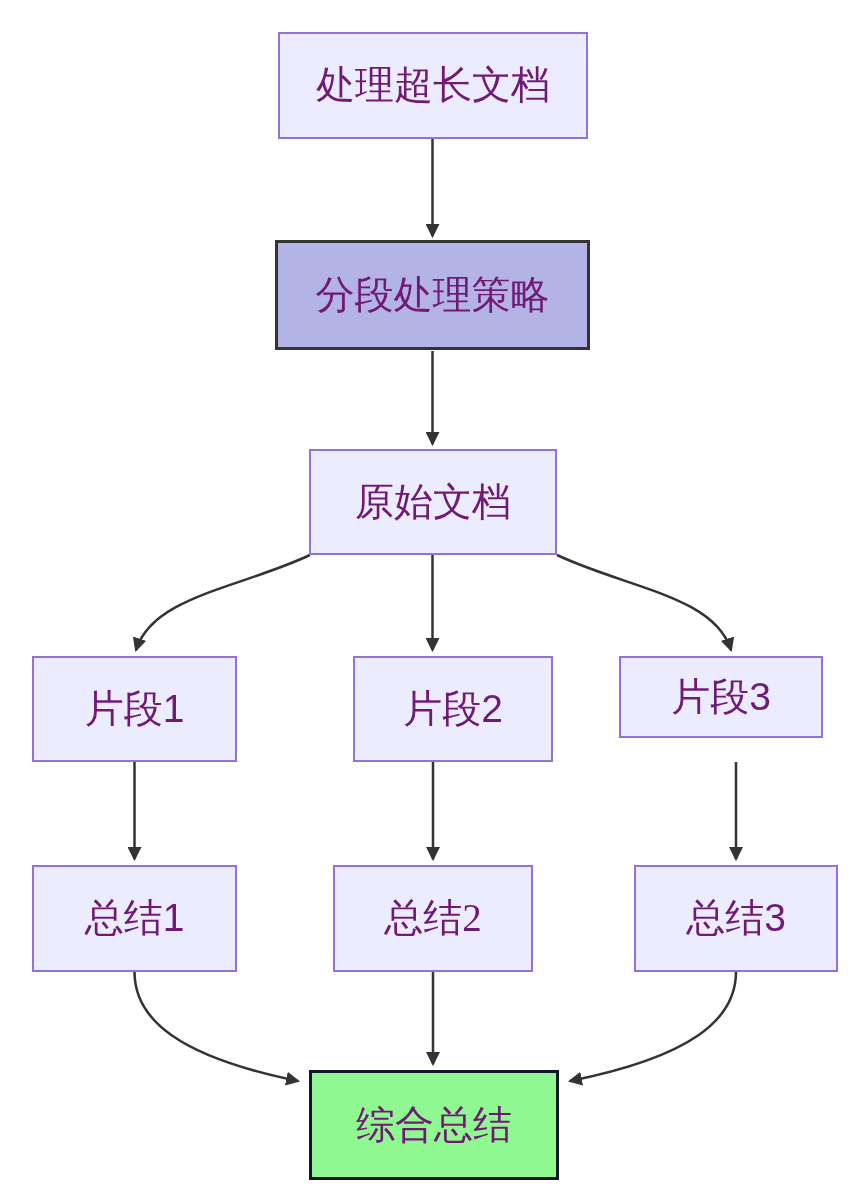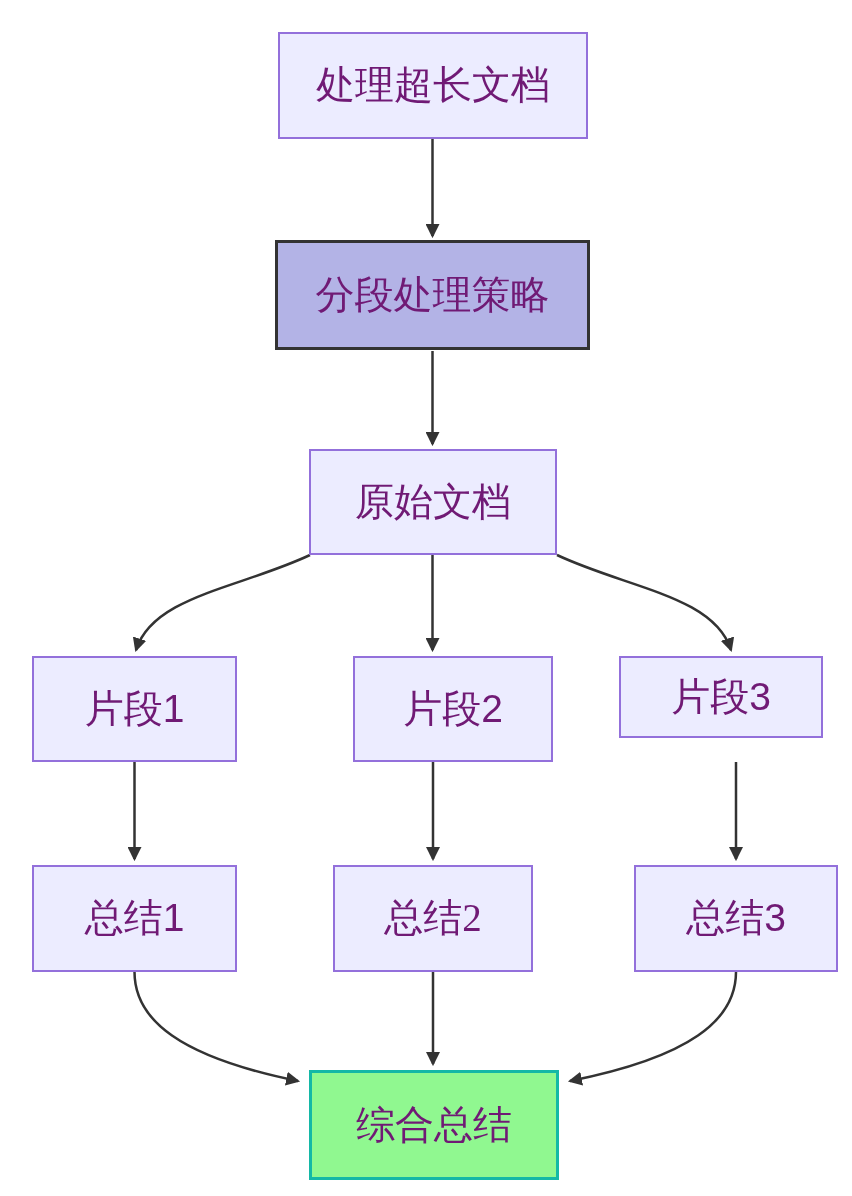--- a/index.html
+++ b/index.html
@@ -39,21 +39,21 @@
     line-height: 1.2;
     text-align: center;
     white-space: nowrap;
   }
   .node.strategy {
     background: #B3B3E6;
     border: 3px solid #333333;
   }
   .node.result {
     background: #90F890;
-    border: 3px solid #14b8a6;
+    border: 3px solid #0f172a;
     align-items: center;
   }
 </style>
 </head>
 <body>
 
 <div class="canvas">
 
   <svg class="edge-layer" width="852" height="1196" viewBox="0 0 852 1196">
     <defs>

